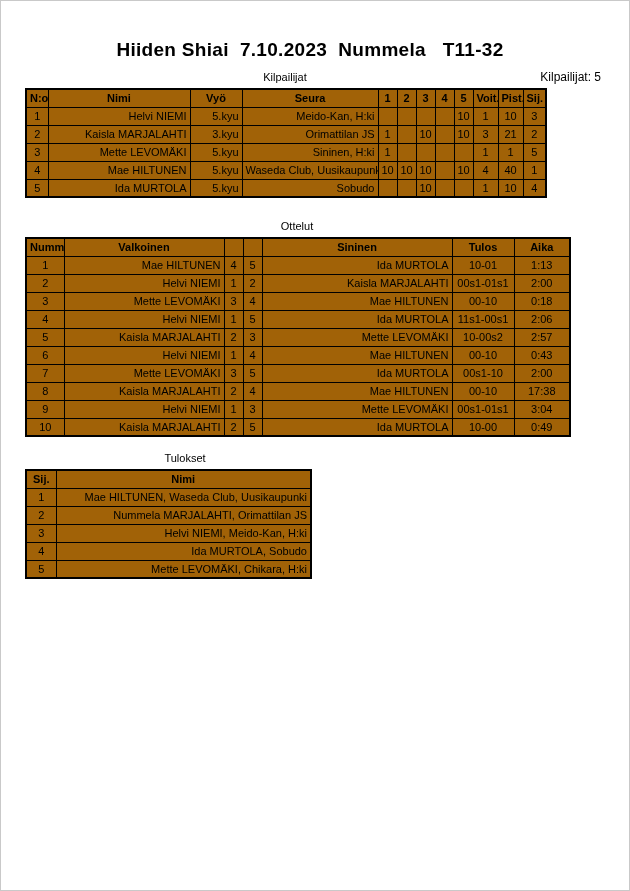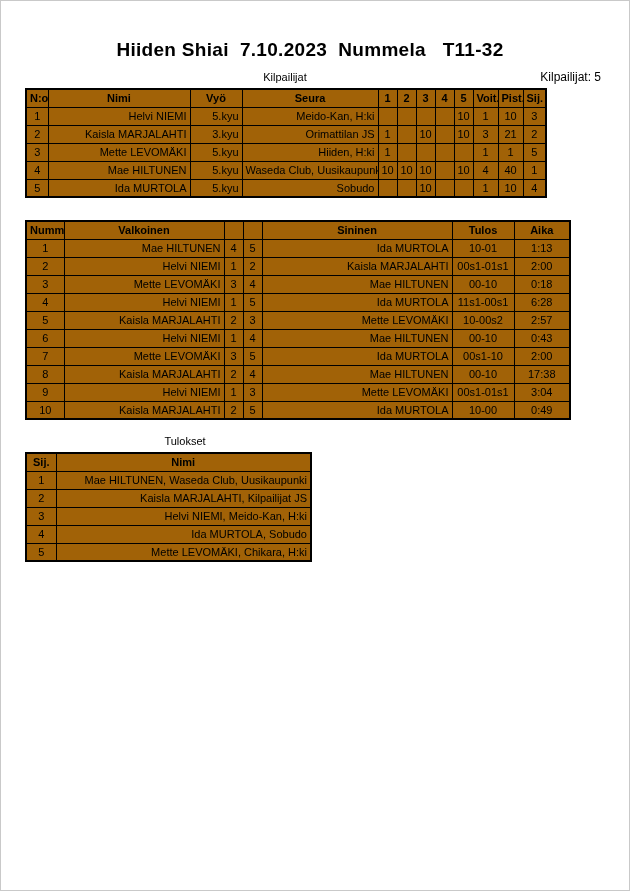--- a/index.html
+++ b/index.html
@@ -99,21 +99,21 @@
               <td class="c">10</td>
               <td class="c">3</td>
               <td class="c">21</td>
               <td class="c">2</td>
             </tr>
 
             <tr>
               <td class="c">3</td>
               <td class="l">Mette LEVOMÄKI</td>
               <td class="l">5.kyu</td>
-              <td class="l">Hiiden, H:ki</td>
+              <td class="l">Sininen, H:ki</td>
               <td class="c">1</td>
               <td class="c"></td>
               <td class="c"></td>
               <td class="c"></td>
               <td class="c"></td>
               <td class="c">1</td>
               <td class="c">1</td>
               <td class="c">5</td>
             </tr>
 
@@ -144,20 +144,21 @@
               <td class="c"></td>
               <td class="c">1</td>
               <td class="c">10</td>
               <td class="c">4</td>
             </tr>
           </tbody>
       </table>
     </section>
 
     <section class="sec-matches">
+      <h2 class="sec-heading">Ottelut</h2>
       <table class="tbl" style="width:544px">
         <colgroup>
           <col style="width:38px">
             <col style="width:160px">
             <col style="width:19px">
             <col style="width:19px">
           <col style="width:190px">
             <col style="width:62px">
             <col style="width:56px">
         </colgroup>
@@ -204,21 +205,21 @@
               <td class="c">0:18</td>
             </tr>
 
             <tr>
               <td class="c">4</td>
               <td class="l">Helvi NIEMI</td>
               <td class="c">1</td>
               <td class="c">5</td>
               <td class="l">Ida MURTOLA</td>
               <td class="c">11s1-00s1</td>
-              <td class="c">6:28</td>
+              <td class="c">2:06</td>
             </tr>
 
             <tr>
               <td class="c">5</td>
               <td class="l">Kaisla MARJALAHTI</td>
               <td class="c">2</td>
               <td class="c">3</td>
               <td class="l">Mette LEVOMÄKI</td>
               <td class="c">10-00s2</td>
               <td class="c">2:57</td>
@@ -292,21 +293,21 @@
         </thead>
         <tbody>
 
             <tr>
               <td class="c">1</td>
               <td class="l">Mae HILTUNEN, Waseda Club, Uusikaupunki</td>
             </tr>
 
             <tr>
               <td class="c">2</td>
-              <td class="l">Kaisla MARJALAHTI, Kilpailijat JS</td>
+              <td class="l">Nummela MARJALAHTI, Orimattilan JS</td>
             </tr>
 
             <tr>
               <td class="c">3</td>
               <td class="l">Helvi NIEMI, Meido-Kan, H:ki</td>
             </tr>
 
             <tr>
               <td class="c">4</td>
               <td class="l">Ida MURTOLA, Sobudo</td>

